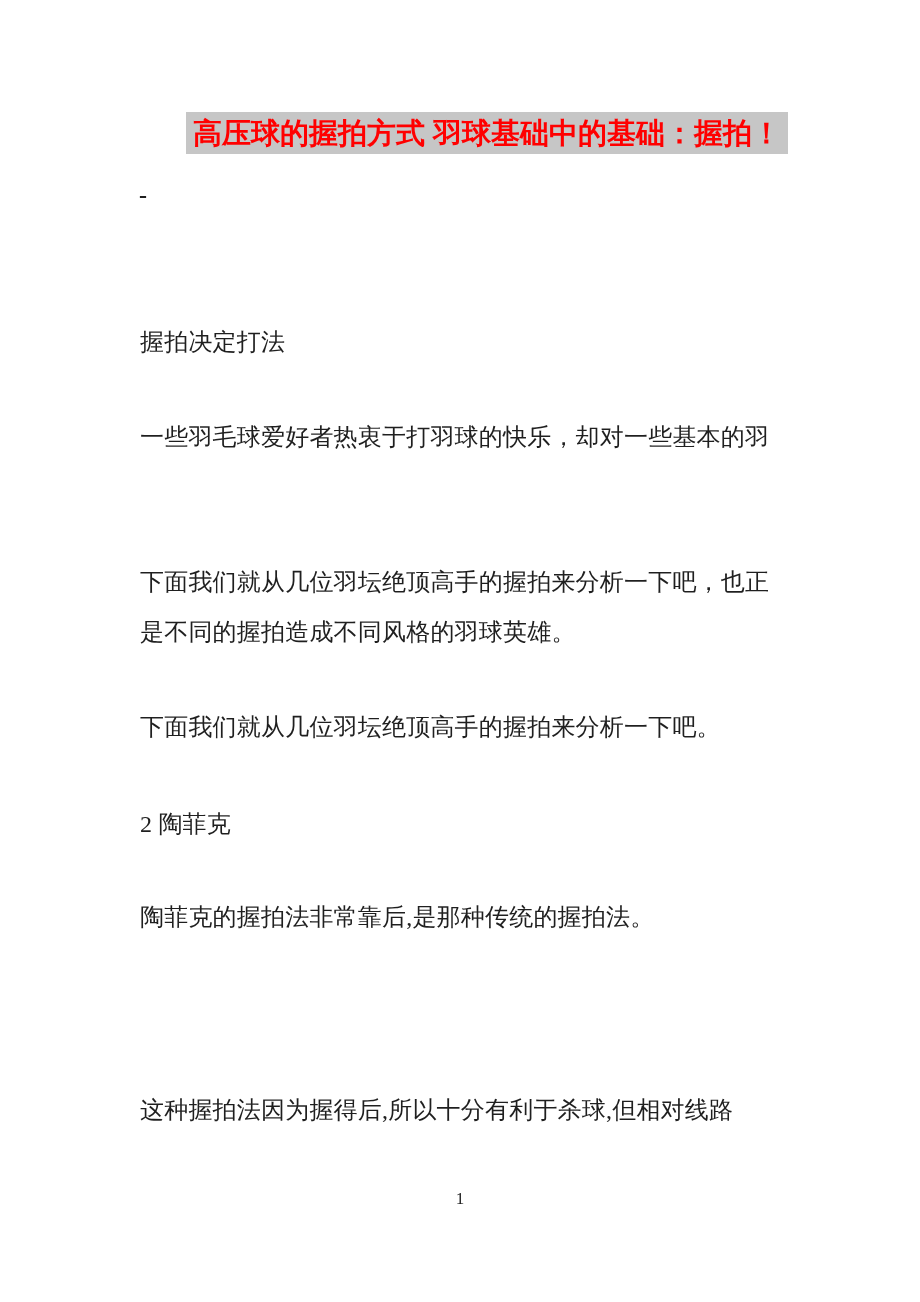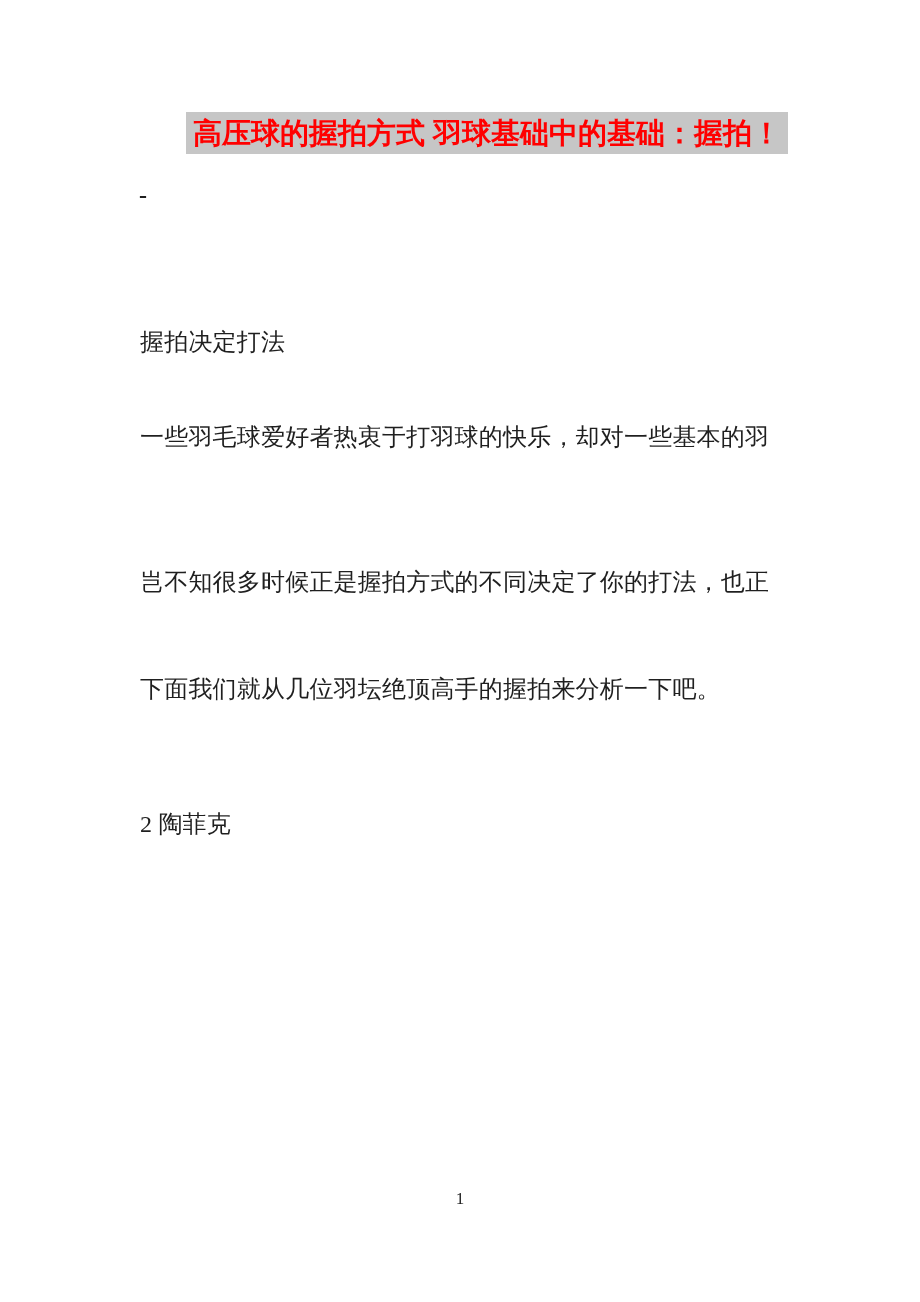--- a/index.html
+++ b/index.html
@@ -69,23 +69,26 @@
   <div class="title-row">
     <span class="doc-title">高压球的握拍方式 羽球基础中的基础：握拍！</span>
   </div>
 
   <div class="dash">-</div>
 
   <div class="tl" style="top:317px">握拍决定打法</div>
 
   <div class="tl" style="top:412px">一些羽毛球爱好者热衷于打羽球的快乐，却对一些基本的羽</div>
 
-  <div class="tl" style="top:557px">岂不知很多时候正是握拍方式的不同决定了你的打法，也正</div>
+  <div class="tl" style="top:557px">下面我们就从几位羽坛绝顶高手的握拍来分析一下吧，也正</div>
+  <div class="tl" style="top:607px">是不同的握拍造成不同风格的羽球英雄。</div>
 
-  <div class="tl" style="top:664px">下面我们就从几位羽坛绝顶高手的握拍来分析一下吧。</div>
+  <div class="tl" style="top:702px">下面我们就从几位羽坛绝顶高手的握拍来分析一下吧。</div>
 
   <div class="tl" style="top:799px">2 陶菲克</div>
 
+  <div class="tl" style="top:892px">陶菲克的握拍法非常靠后,是那种传统的握拍法。</div>
 
+  <div class="tl" style="top:1085px">这种握拍法因为握得后,所以十分有利于杀球,但相对线路</div>
 
   <div class="pageno">1</div>
 
 </div>
 
 </body></html>

